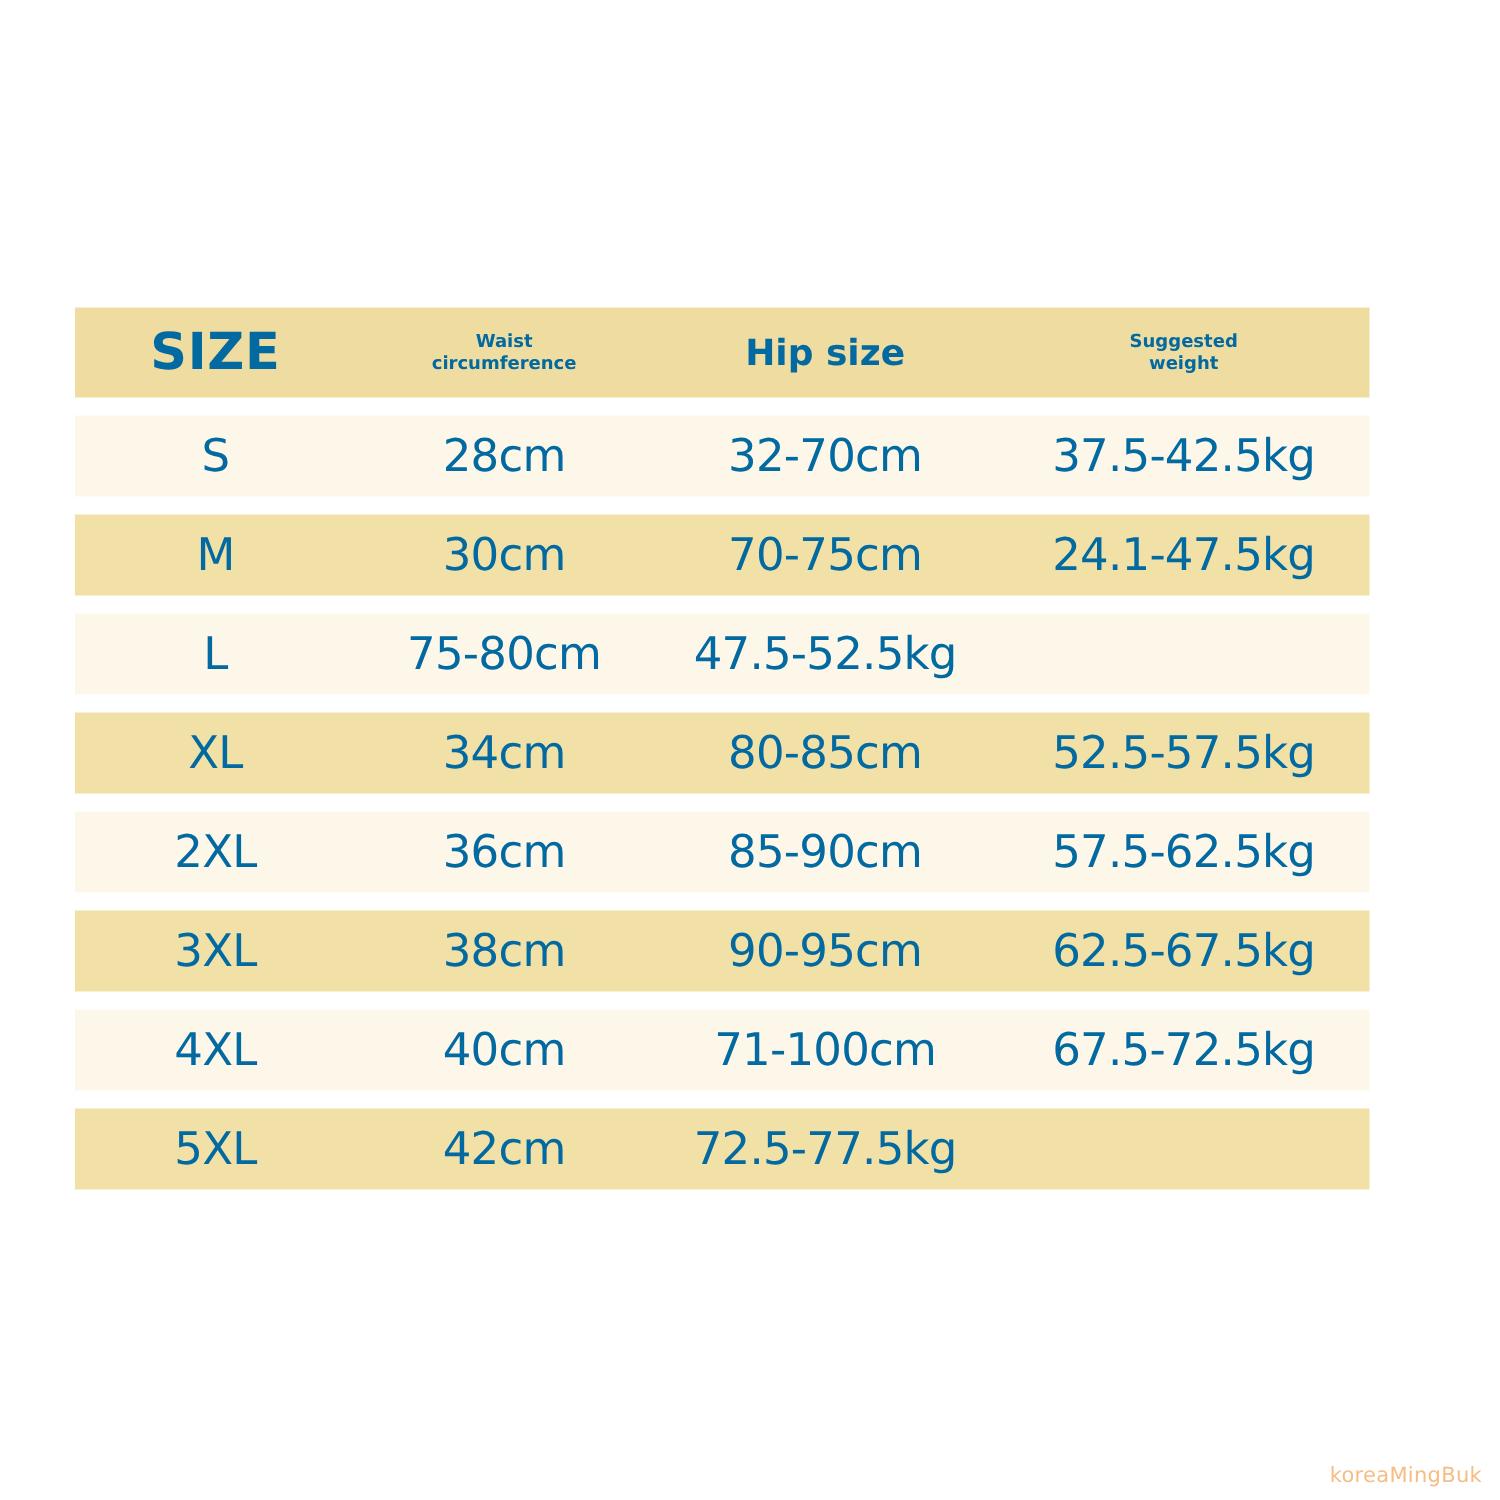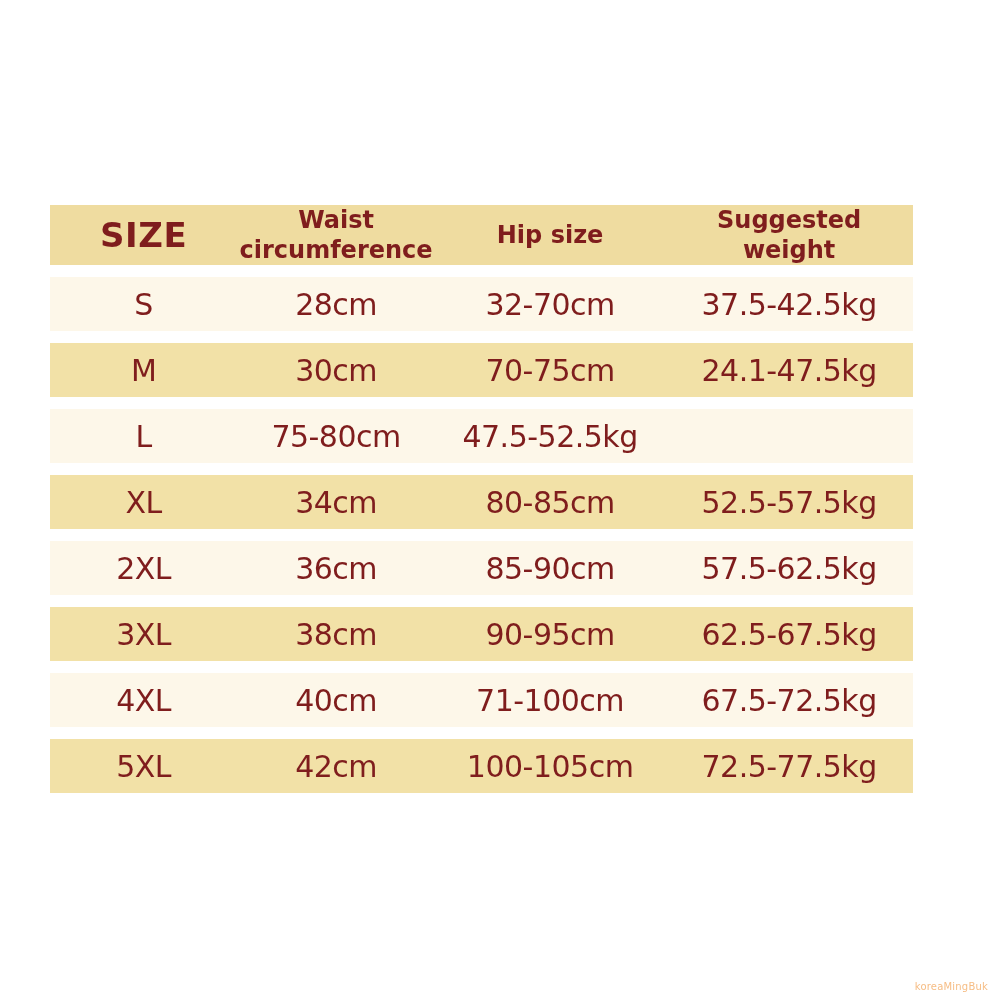--- a/index.html
+++ b/index.html
@@ -38,47 +38,47 @@
     height: 54px;
   }
   .row-light { background: #fdf7e9; }
   .row-dark  { background: #f2e1a7; }
   .cell {
     display: flex;
     flex-direction: column;
     align-items: center;
     justify-content: center;
     text-align: right;
-    color: #7f1d1d;
+    color: #0369a1;
   }
   .h-big {
     font-size: 34px;
     font-weight: 600;
     letter-spacing: 0.5px;
   }
   .h-mid {
     font-size: 24px;
     font-weight: 600;
   }
   .h-small {
-    font-size: 24px;
+    font-size: 12px;
     font-weight: 600;
     line-height: 1.25;
   }
   .d-cell {
     font-size: 30px;
     font-weight: 500;
     letter-spacing: -0.5px;
     white-space: nowrap;
   }
   .watermark {
     position: absolute;
     right: 12px;
     bottom: 8px;
-    font-size: 10px;
+    font-size: 14px;
     color: #f6bd85;
     letter-spacing: 0.2px;
   }
 </style>
 </head>
 <body>
 
 <div class="page">
 
   <div class="size-table">
@@ -144,21 +144,20 @@
     <div class="trow data-row row-light">
       <div class="cell d-cell">4XL</div>
       <div class="cell d-cell">40cm</div>
       <div class="cell d-cell">71-100cm</div>
       <div class="cell d-cell">67.5-72.5kg</div>
     </div>
 
     <div class="trow data-row row-dark">
       <div class="cell d-cell">5XL</div>
       <div class="cell d-cell">42cm</div>
-      <div class="cell d-cell">100-105cm</div>
       <div class="cell d-cell">72.5-77.5kg</div>
     </div>
 
   </div>
 
   <div class="watermark">koreaMingBuk</div>
 
 </div>
 
 </body></html>

